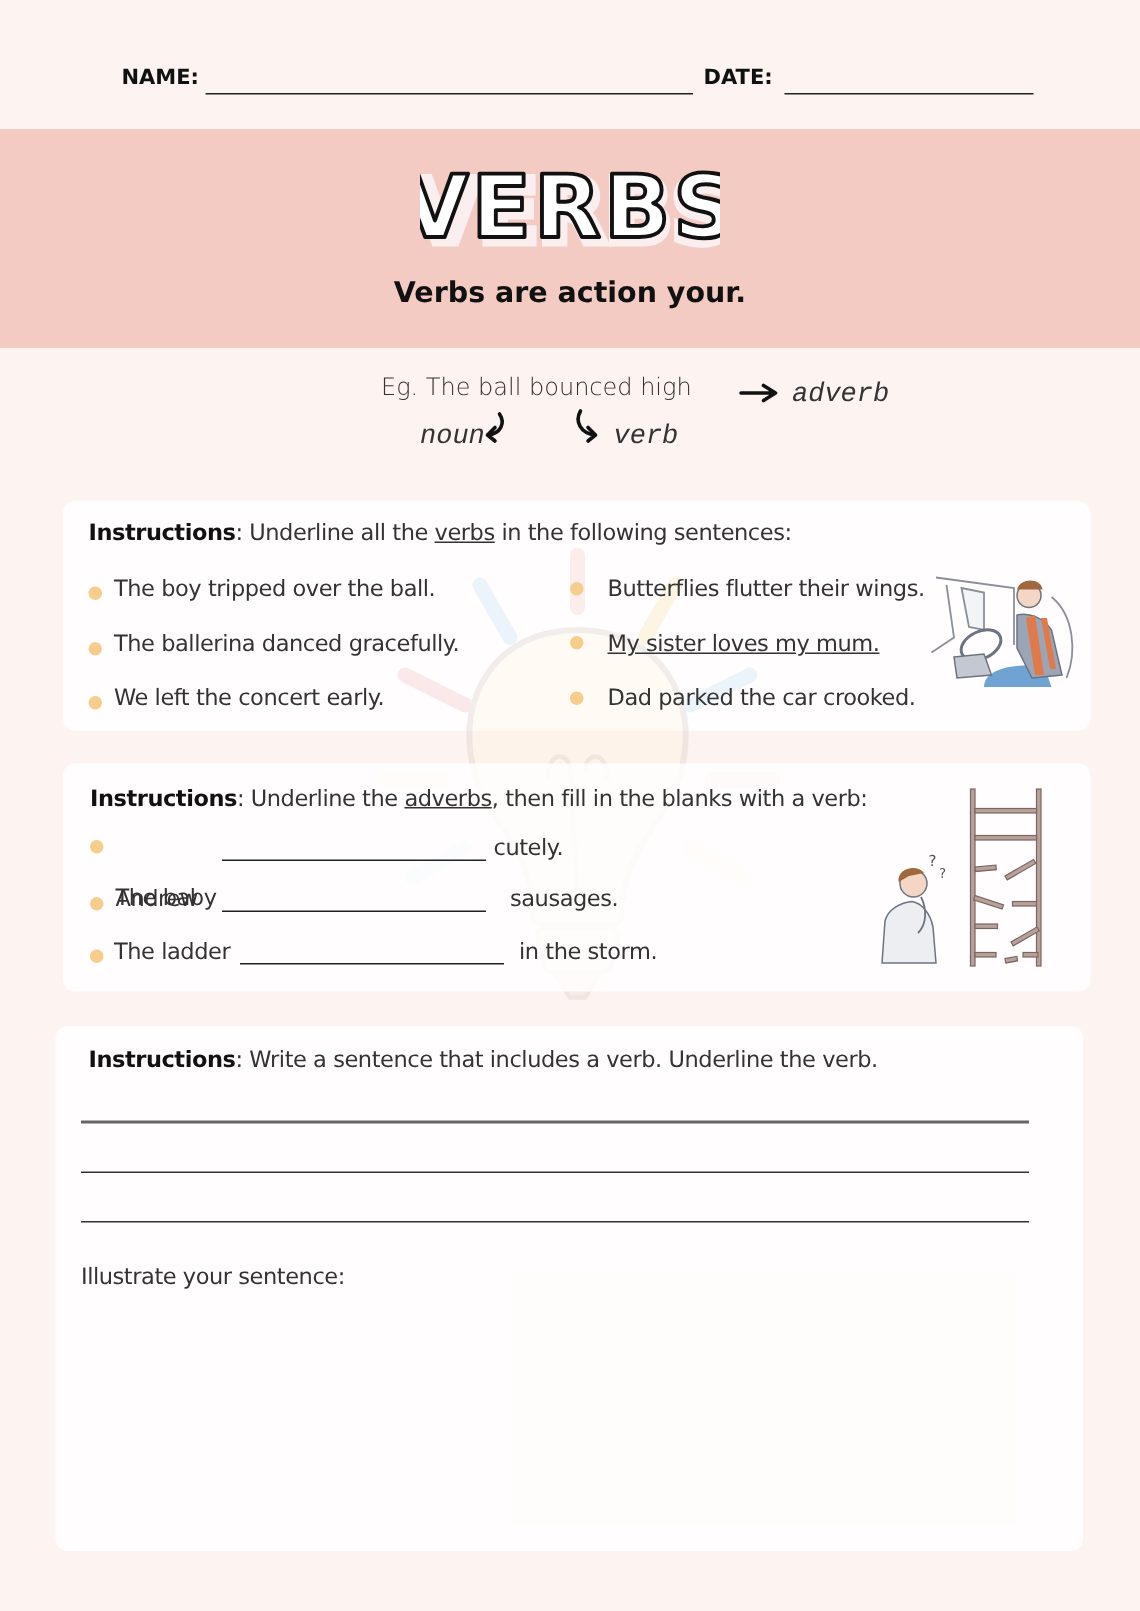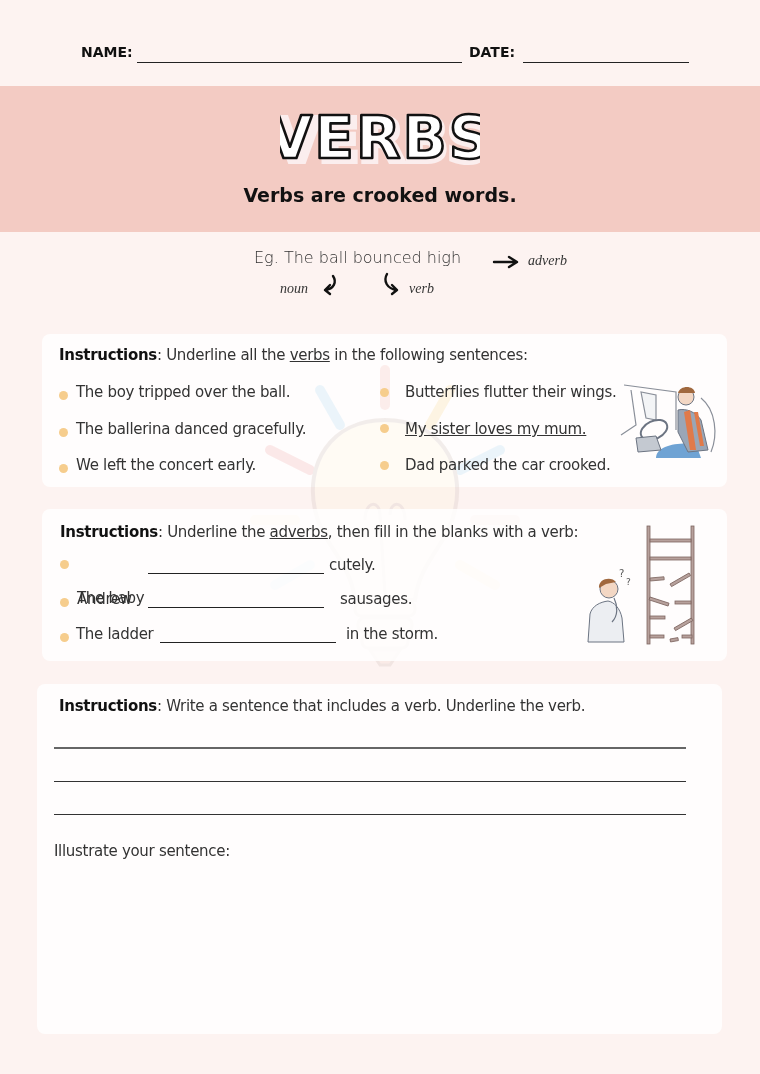--- a/index.html
+++ b/index.html
@@ -26,21 +26,21 @@
   .title-wrap { position: absolute; left: 0; top: 14px; width: 760px; text-align: center; }
   .subtitle {
     position: absolute; top: 98px; width: 760px; text-align: center;
     font-family: "DejaVu Sans", sans-serif; font-weight: bold; font-size: 19px; color: #111;
   }
 
   .example {
     position: absolute; top: 248px; left: 254px; font-size: 16px; color: #333;
     font-family: "DejaVu Sans", sans-serif; font-weight: 300;
   }
-  .tag { position: absolute; font-style: italic; font-size: 14px; color: #333; font-family: Liberation Serif, serif; }
+  .tag { position: absolute; font-style: italic; font-size: 18px; color: #333; font-family: Liberation Mono, monospace; }
   .arrow { position: absolute; }
 
   .watermark { position: absolute; left: 250px; top: 360px; opacity: 0.22; }
 
   .card {
     position: absolute; background: rgba(255,255,255,0.82); border-radius: 8px;
   }
   .instr {
     position: absolute; font-size: 15px; color: #333; font-family: "DejaVu Sans", sans-serif;
     letter-spacing: -0.3px;
@@ -64,21 +64,21 @@
   <div class="line" style="left:523px; width:166px;"></div>
 </div>
 
 <div class="banner">
   <div class="title-wrap">
     <svg class="verbs-title" width="200" height="72" viewBox="0 0 200 72">
       <text x="100" y="58" text-anchor="middle" font-family="DejaVu Sans, sans-serif" font-weight="bold" font-size="58" fill="#fbeeee" transform="translate(2,3)" stroke="#fbeeee" stroke-width="6">VERBS</text>
       <text x="100" y="58" text-anchor="middle" font-family="DejaVu Sans, sans-serif" font-weight="bold" font-size="58" fill="#ffffff" stroke="#111" stroke-width="2.6" stroke-linejoin="round" letter-spacing="2">VERBS</text>
     </svg>
   </div>
-  <div class="subtitle">Verbs are crooked words.</div>
+  <div class="subtitle">Verbs are action your.</div>
 </div>
 
 <div class="example">Eg. The ball bounced high</div>
 <svg class="arrow" style="left:492px; top:254px;" width="28" height="16" viewBox="0 0 28 16">
   <path d="M2 8 L24 8 M17 3 L25 8 L17 13" stroke="#111" stroke-width="2.4" fill="none" stroke-linecap="round" stroke-linejoin="round"></path>
 </svg>
 <span class="tag" style="left:528px; top:253px;">adverb</span>
 <span class="tag" style="left:280px; top:281px;">noun</span>
 <svg class="arrow" style="left:320px; top:274px;" width="20" height="22" viewBox="0 0 20 22">
   <path d="M13 2 C17 8 14 15 5 16 M5 16 L10 11 M5 16 L10 20" stroke="#111" stroke-width="2.4" fill="none" stroke-linecap="round" stroke-linejoin="round"></path>

